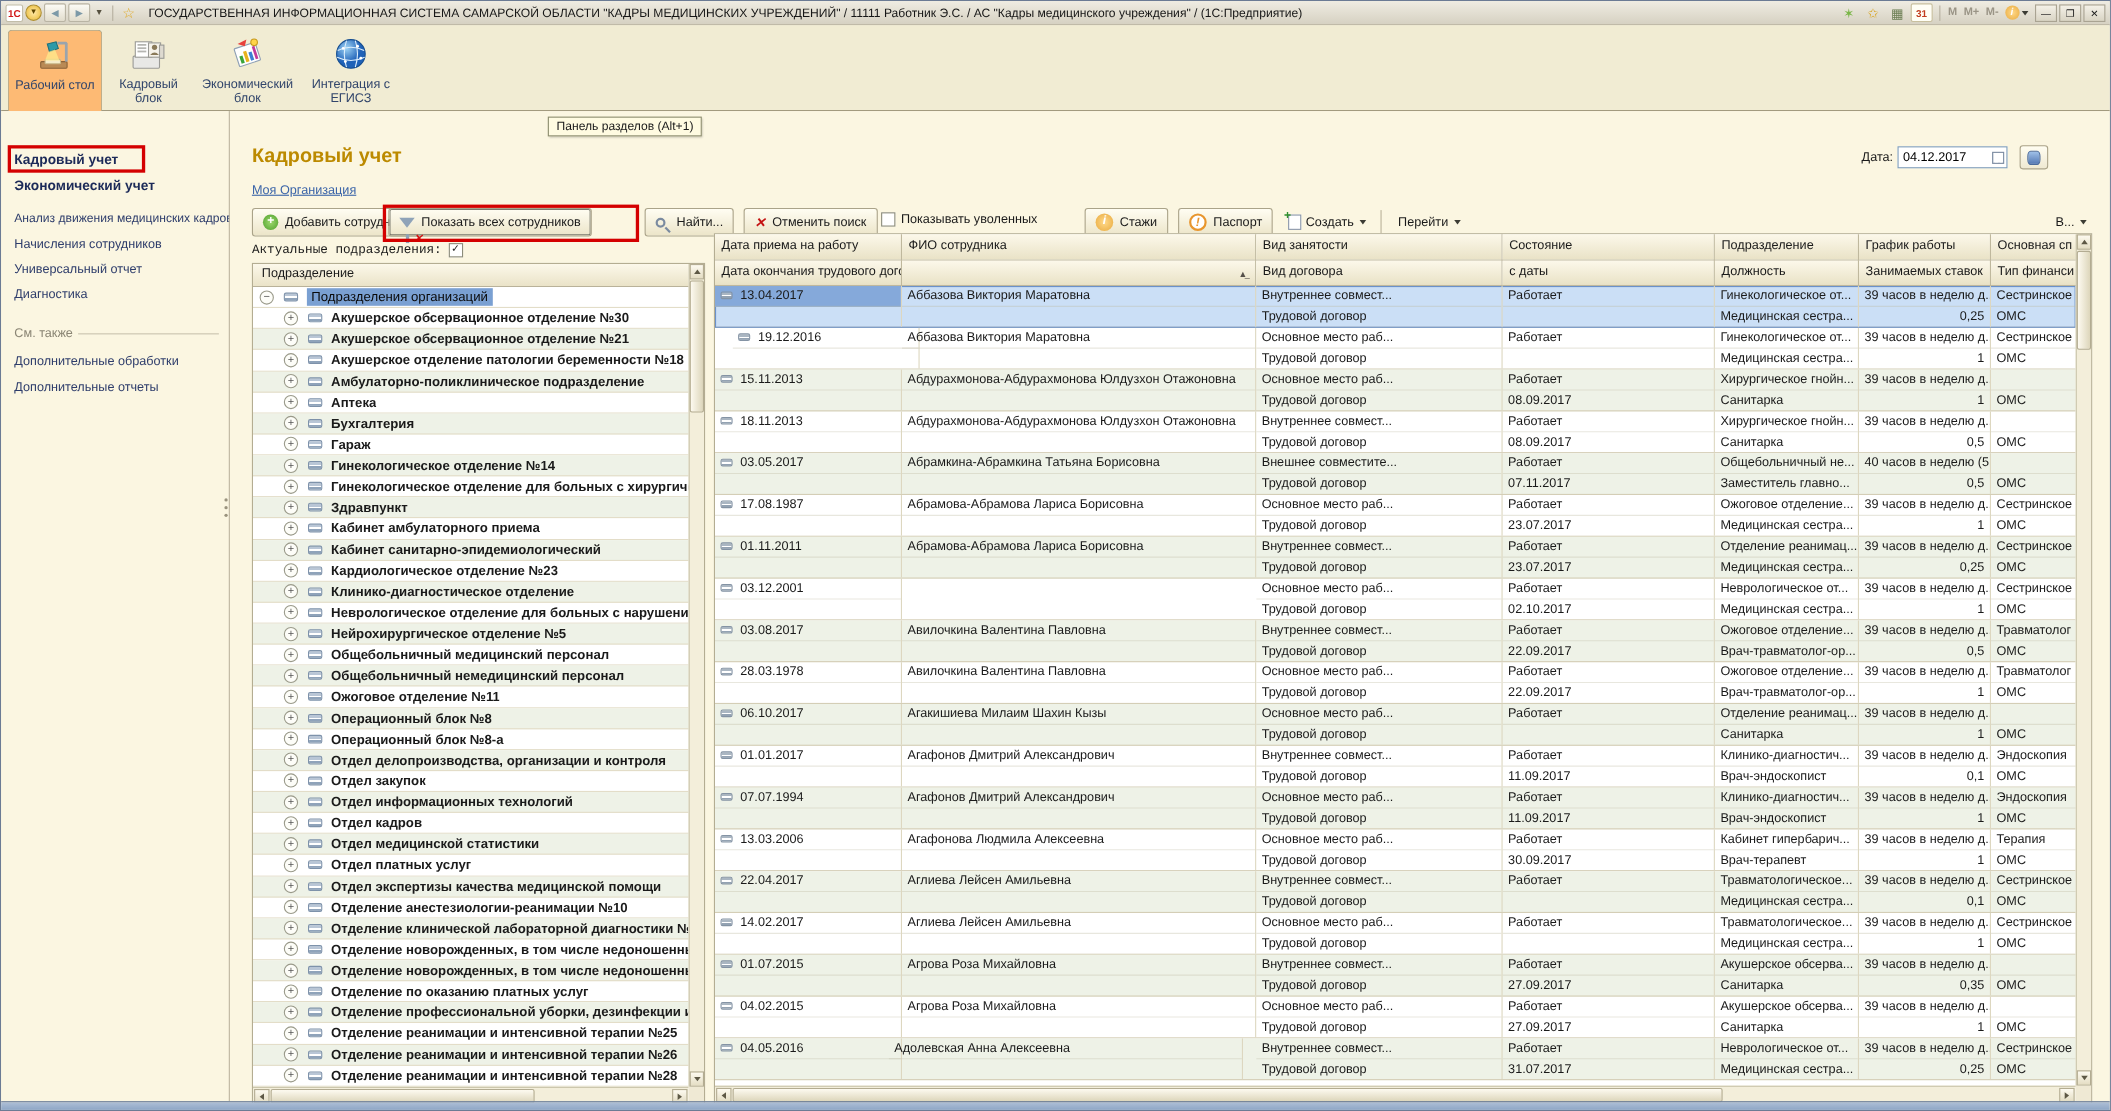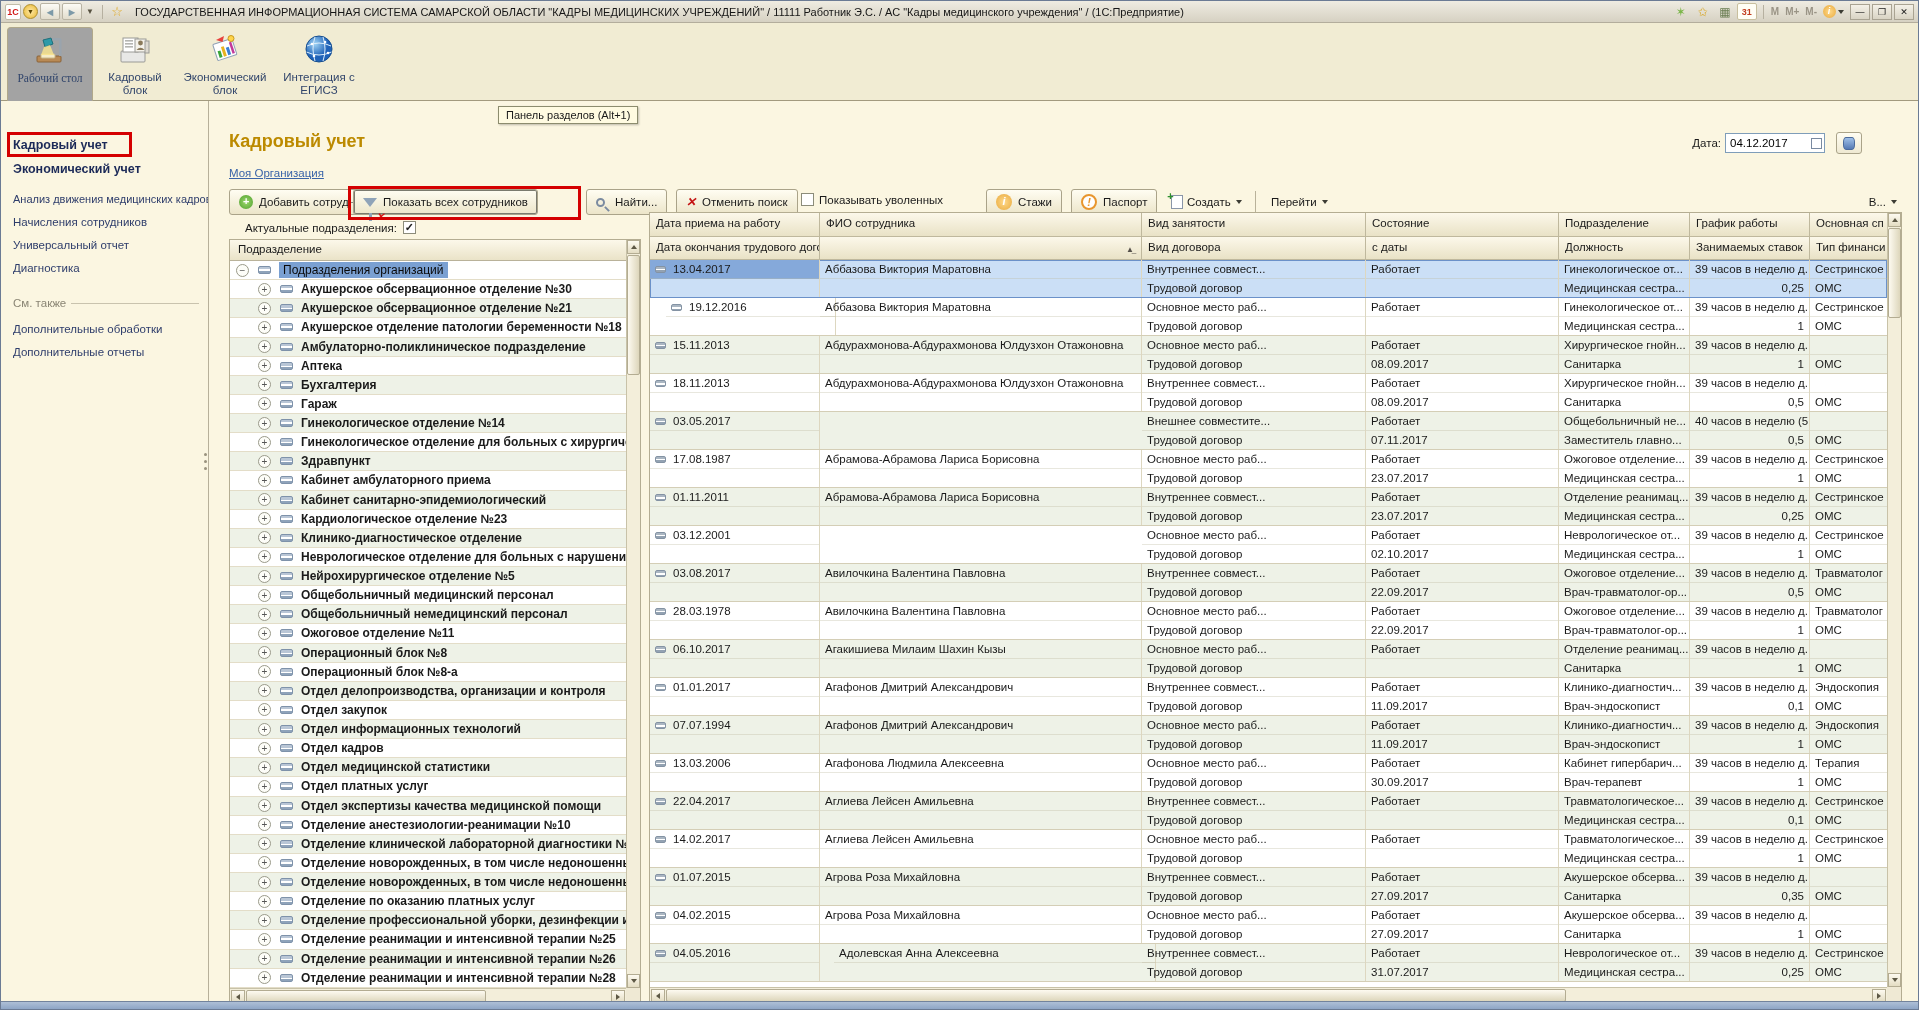--- a/index.html
+++ b/index.html
@@ -23,22 +23,22 @@
   .title-text { margin-left:6px; font-size:11px; color:#161616; white-space:nowrap; overflow:hidden; flex:1; }
   .tb-right { display:flex; align-items:center; }
   .win-btn { width:20px; height:16px; border:1px solid #a9a392; background:linear-gradient(#f4f1e8,#d9d4c4);
     display:inline-flex; align-items:center; justify-content:center; font-size:9px; margin-left:2px; }
   .mtext { color:#9a9486; font-size:10px; font-weight:bold; margin:0 3px; }
 
   
   .tabsbar { position:absolute; left:0; top:22px; width:100%; height:78px;
     background:#f1ecd3; border-bottom:1px solid #a29a7e; }
   .tab { position:absolute; top:4px; height:74px; text-align:center; padding-top:6px; cursor:default; }
-  .tab.active { background:#a3a3a3; border:1px solid #b0a88b; border-bottom:none;
-    border-radius:4px 4px 0 0;font-family:Liberation Serif, serif; }
+  .tab.active { background:#fdba74; border:1px solid #b0a88b; border-bottom:none;
+    border-radius:4px 4px 0 0; }
   .tab-label { margin-top:4px; font-size:11.5px; color:#31456b; line-height:13px; }
   .tab-icon { width:34px; height:34px; margin:0 auto; position:relative; }
 
   
   .sidebar { position:absolute; left:0; top:100px; width:207px; bottom:8px; background:#fbf6e1; }
   .side-divider { position:absolute; left:207px; top:100px; bottom:8px; width:1px; background:#b7b09a; }
   .grip { position:absolute; left:203px; top:448px; width:4px; }
   .grip i { display:block; width:3px; height:3px; background:#9a937e; border-radius:50%; margin:4px 0; }
   .content { position:absolute; left:208px; top:100px; right:0; bottom:8px; background:#fbf6e1; }
   .bottom-edge { position:absolute; left:0; bottom:0; width:100%; height:8px;
@@ -340,21 +340,21 @@
   <div class="toolbar-sep" style="left:1046px;"></div>
   <div class="btn" style="left:1052px;border-color:transparent;background:transparent;">
     <span>Перейти</span>
       <i class="arr-down"></i>
   </div>
   <div class="more-btn">
     <span>В...</span>
       <i class="arr-down"></i>
   </div>
 
-  <div class="chk-row" style="left:36px;top:120px;">
+  <div class="chk-row" style="left:20px;top:120px;font-family:Liberation Mono, monospace;">
     <span>Актуальные подразделения:</span>
       <span style="width:6px;display:inline-block;"></span>
     <span class="chk">✓</span>
   </div>
 
   <div class="tree-panel">
     <div class="tree-header">Подразделение</div>
     <div class="tree-rows" id="tree-rows">
       <div class="tree-row root-row">
         <span class="expnd">−</span>
@@ -713,20 +713,24 @@
           <div class="tcell" style="left: 1160px; width: 82px;">
             <div class="tline l1"></div>
             <div class="tline">ОМС</div>
           </div>
         </div>
         <div class="trec alt">
           <div class="tcell" style="left: 0px; width: 170px;">
             <div class="tline l1"><span class="rowic"></span>03.05.2017</div>
             <div class="tline"></div>
           </div>
+          <div class="tcell" style="left: 170px; width: 322px;">
+            <div class="tline l1">Абрамкина-Абрамкина Татьяна Борисовна</div>
+            <div class="tline"></div>
+          </div>
           <div class="tcell" style="left: 492px; width: 224px;">
             <div class="tline l1">Внешнее совместите...</div>
             <div class="tline">Трудовой договор</div>
           </div>
           <div class="tcell" style="left: 716px; width: 193px;">
             <div class="tline l1">Работает</div>
             <div class="tline">07.11.2017</div>
           </div>
           <div class="tcell" style="left: 909px; width: 131px;">
             <div class="tline l1">Общебольничный не...</div>
@@ -1153,21 +1157,21 @@
           <div class="tcell" style="left: 1160px; width: 82px;">
             <div class="tline l1"></div>
             <div class="tline">ОМС</div>
           </div>
         </div>
         <div class="trec alt">
           <div class="tcell" style="left: 0px; width: 170px;">
             <div class="tline l1"><span class="rowic"></span>04.05.2016</div>
             <div class="tline"></div>
           </div>
-          <div class="tcell" style="left: 184px; width: 322px;">
+          <div class="tcell" style="left: 158px; width: 322px;">
             <div class="tline l1">Адолевская Анна Алексеевна</div>
             <div class="tline"></div>
           </div>
           <div class="tcell" style="left: 492px; width: 224px;">
             <div class="tline l1">Внутреннее совмест...</div>
             <div class="tline">Трудовой договор</div>
           </div>
           <div class="tcell" style="left: 716px; width: 193px;">
             <div class="tline l1">Работает</div>
             <div class="tline">31.07.2017</div>

